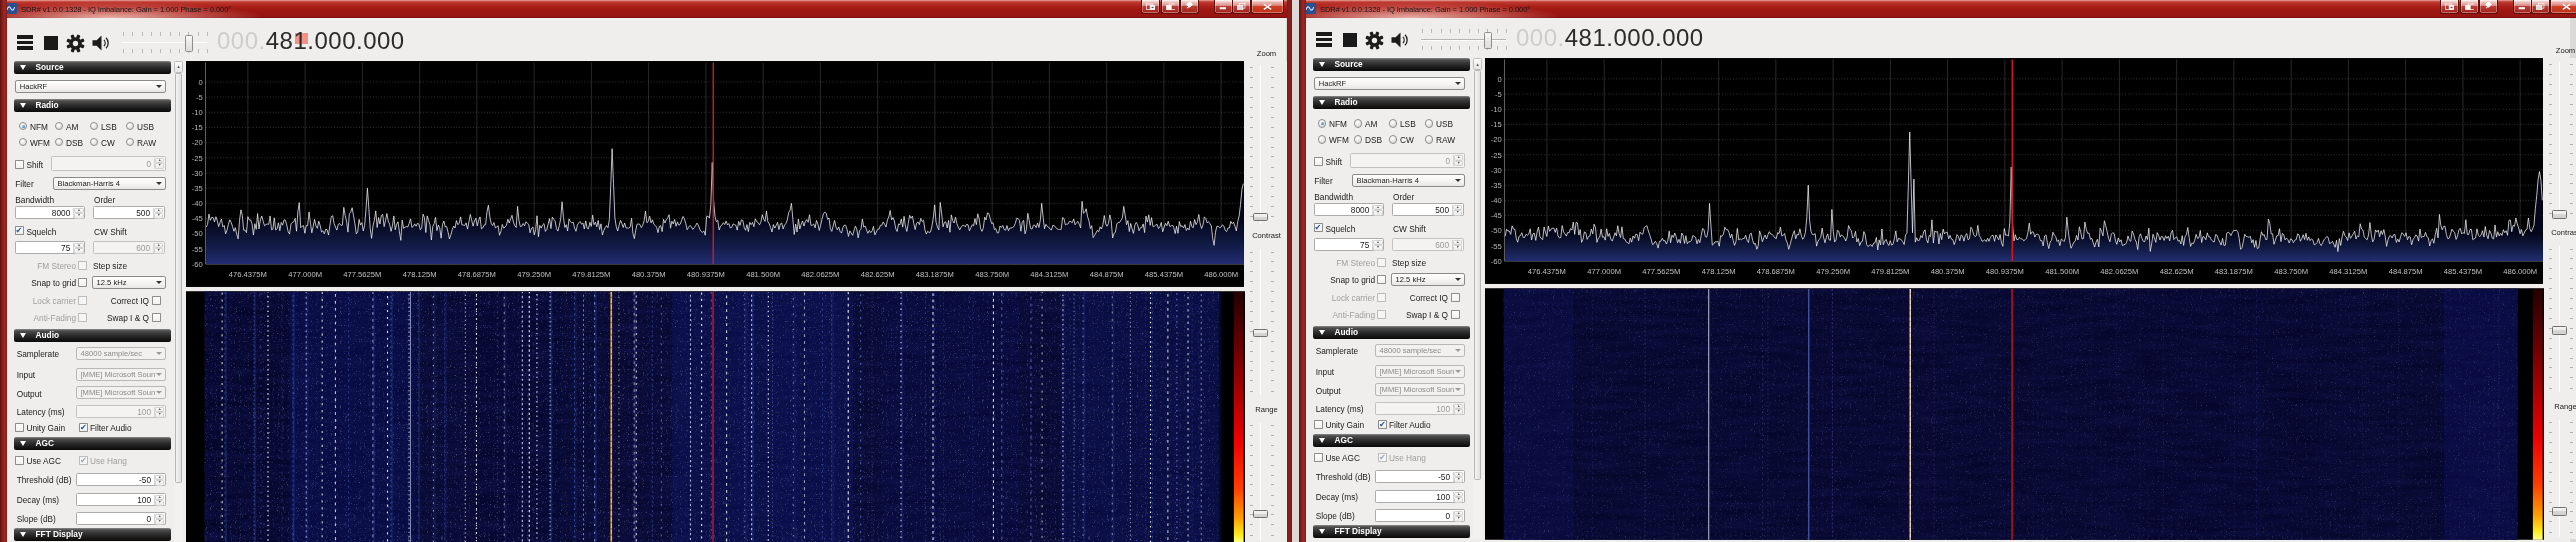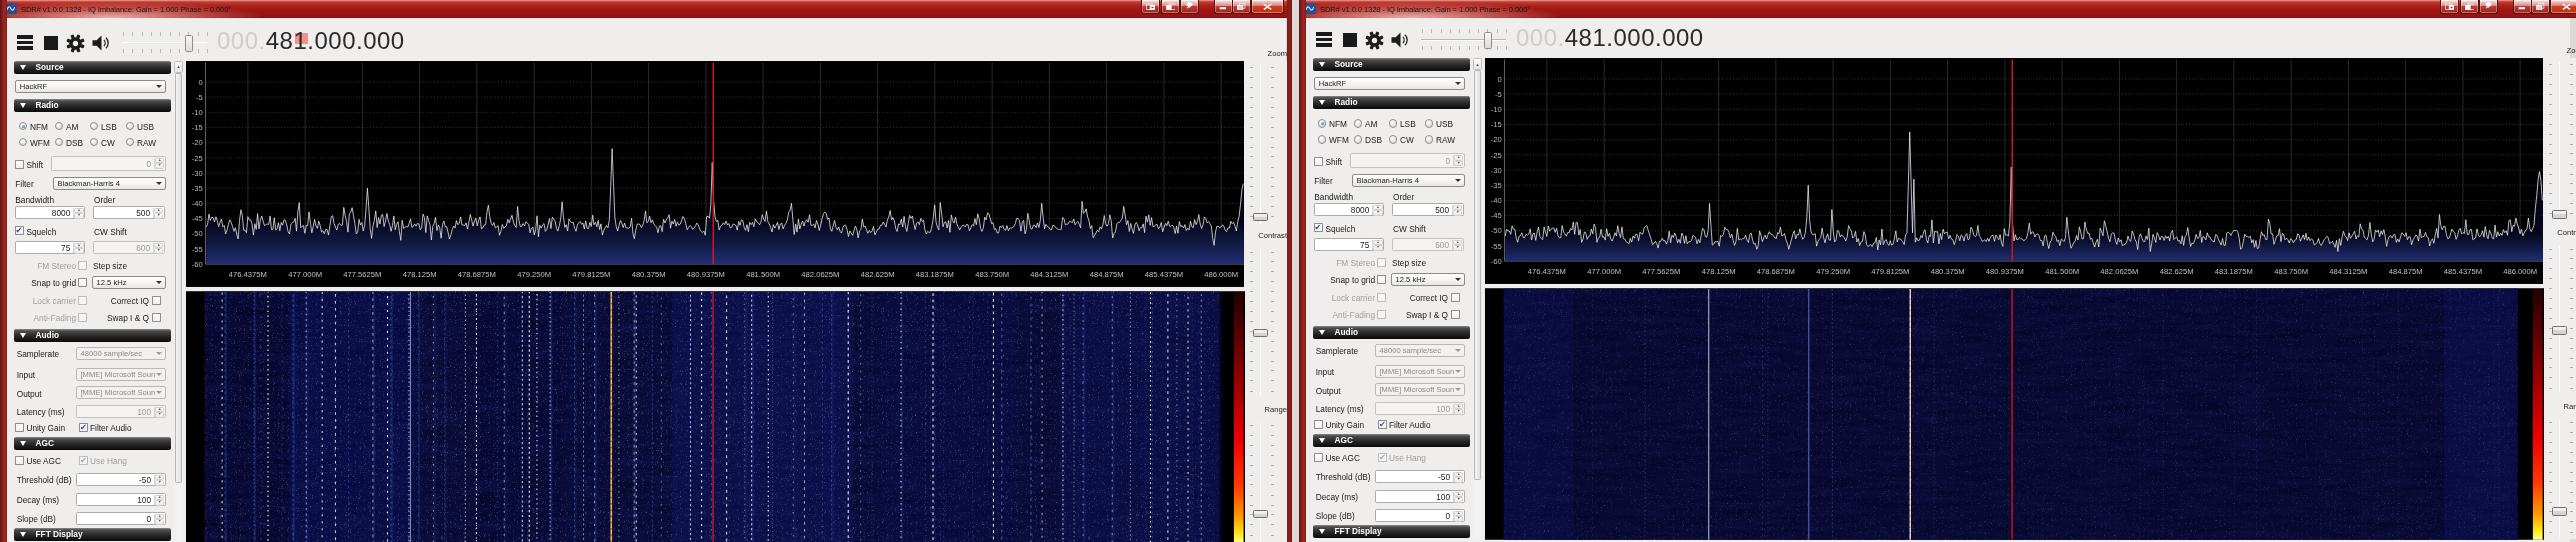--- a/index.html
+++ b/index.html
@@ -32,21 +32,21 @@
 .dim{color:#9e9e9e}
 .rlabel{text-align:right}
 .sbar{position:absolute;width:9px;background:#f2f1ef}
 .sbtn{position:absolute;left:0;width:9px;background:linear-gradient(180deg,#fefefe,#e6e6e6);border:0.7px solid #bdbdbd;border-radius:1.4px;font-size:4.2px;color:#555;display:flex;align-items:center;justify-content:center}
 .sthumb{position:absolute;left:0.7px;width:7.6px;background:linear-gradient(90deg,#f4f4f4,#e0e0e0);border:0.7px solid #b5b5b5;border-radius:1.4px}
 .burger{position:absolute;width:16px;height:14.6px;display:flex;flex-direction:column;justify-content:space-between}
 .burger i{display:block;height:3.5px;background:#1a1a1a}
 .vt{position:absolute;width:0.7px;height:3.5px;background:#b9b9b9}
 .hthumb{position:absolute;width:7.6px;height:16.7px;background:linear-gradient(180deg,#f6f6f6,#dcdcdc);border:0.7px solid #8e8e8e;border-radius:1.4px}
 .freq{position:absolute;font-size:24px;letter-spacing:0.5px;color:#2b2b2b;line-height:24px;font-weight:400}
-.rlab{position:absolute;width:41px;text-align:right;font-size:7.6px;color:#1a1a1a}
+.rlab{position:absolute;width:41px;text-align:center;font-size:7.6px;color:#1a1a1a}
 .vt2{position:absolute;width:2.8px;height:0.7px;background:#b0b0b0}
 .vthumb{position:absolute;width:14.6px;height:8.3px;background:linear-gradient(180deg,#f2f2f2,#ebebeb 50%,#d7d7d7 50%,#cfcfcf);border:0.7px solid #707070;border-radius:1.4px}
 </style></head><body>
 <div class="win" style="left:0;width:1292px">
     <div class="tbar">
       <div class="tglow"></div>
       <div class="ticon"><svg width="11" height="11" viewBox="0 0 16 16">
           <rect width="16" height="16" rx="2" fill="url(#nothing)" style="fill:#2a4f8f"></rect>
           <path d="M1.5 10 C3 4.5,5.5 4.5,7 8 C8.5 11.5,11 11.5,12.5 6" stroke="#cfe0ff" stroke-width="1.6" fill="none"></path>
         </svg></div>

